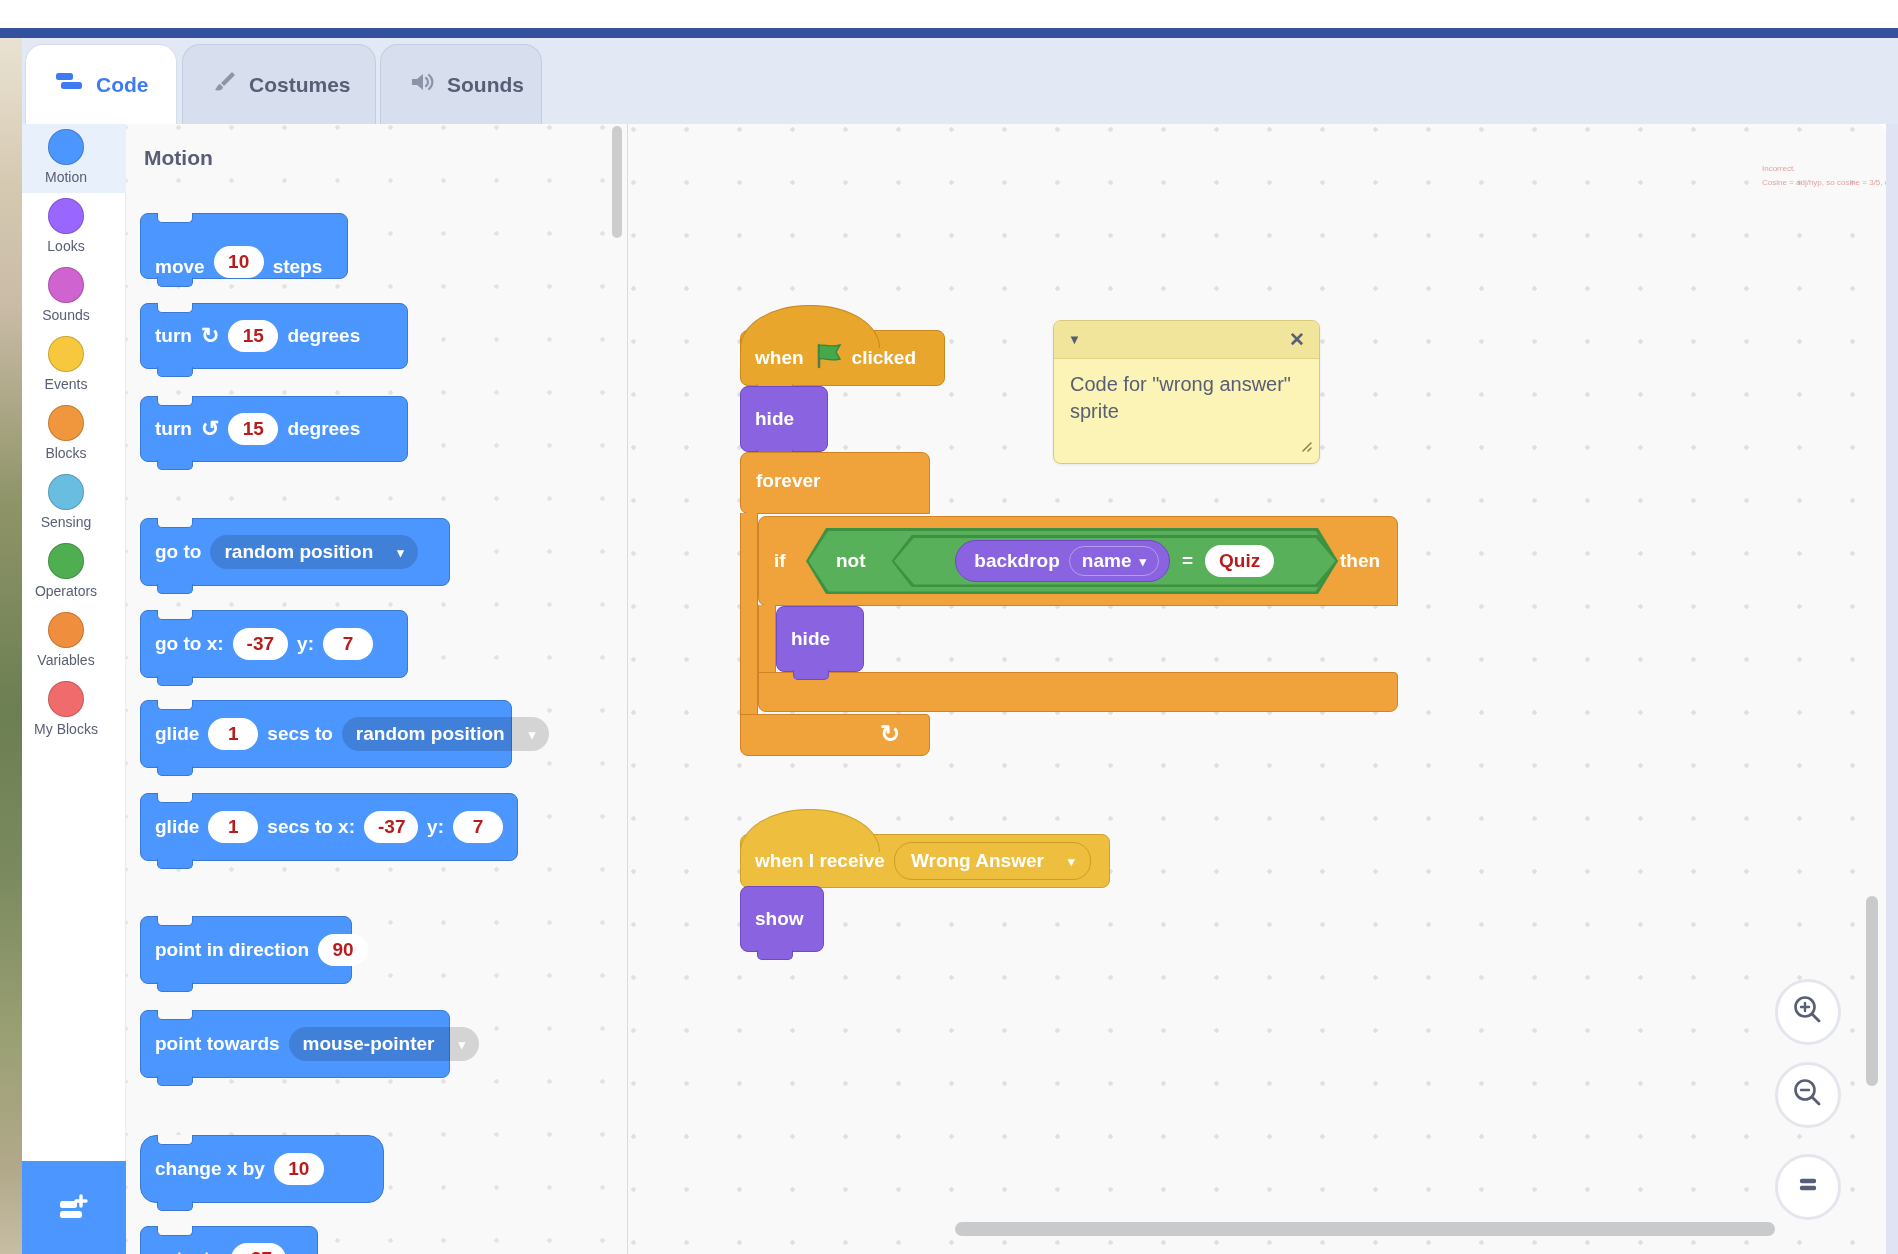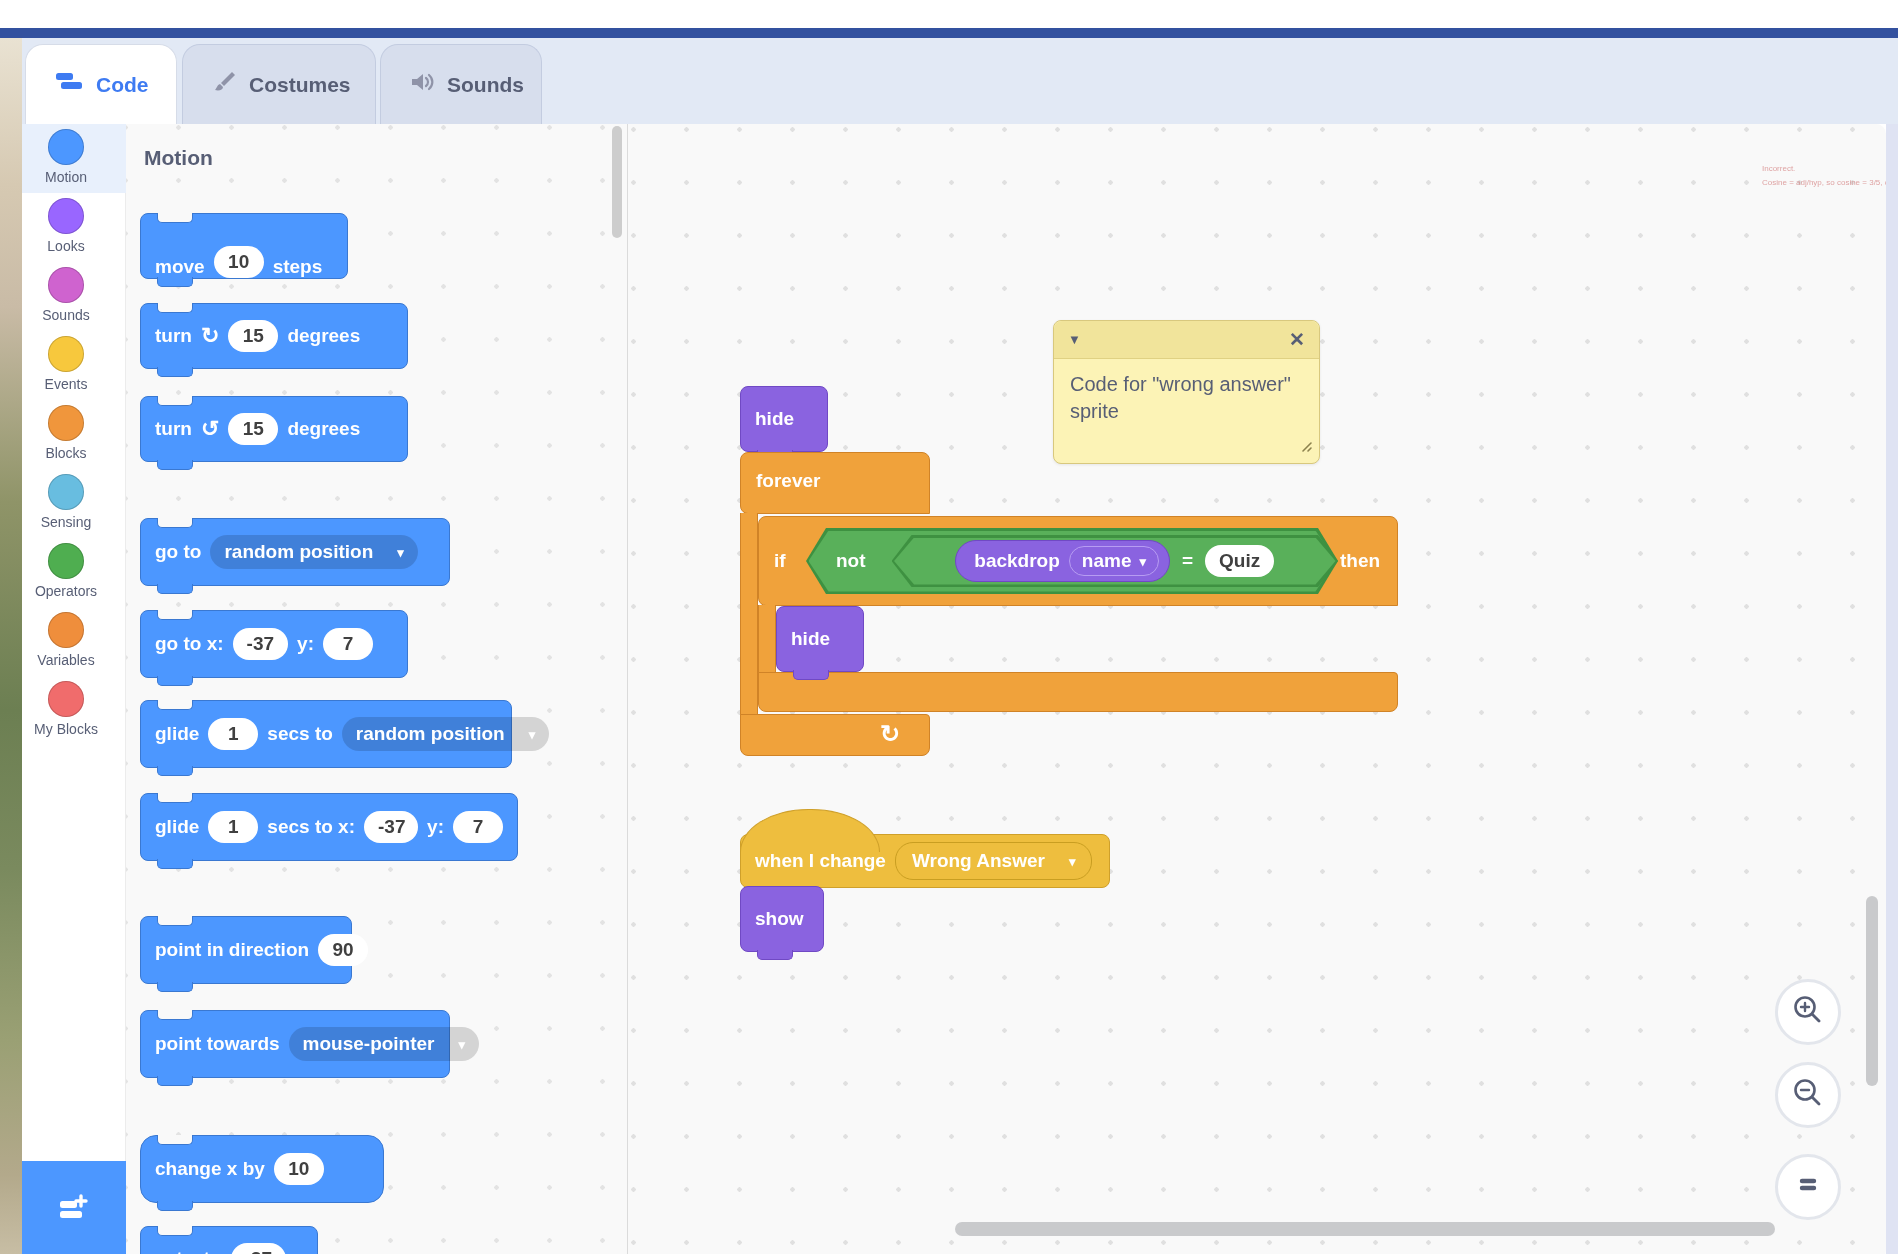--- a/index.html
+++ b/index.html
@@ -36,21 +36,21 @@
   
   .sblock{position:absolute;display:flex;align-items:center;gap:9px;padding:0 14px;box-sizing:border-box;
     background:var(--f);border:1px solid var(--s);border-radius:8px;color:#fff;font-weight:700;font-size:19px;white-space:nowrap;cursor:grab;}
   .sblock::after{content:"";position:absolute;left:16px;bottom:-9px;width:34px;height:9px;background:var(--f);
     border:1px solid var(--s);border-top:none;border-radius:0 0 5px 5px;}
   .free::before{content:"";position:absolute;left:16px;top:-1px;width:34px;height:9px;background:#F9F9F9;
     border:1px solid var(--s);border-top:none;border-radius:0 0 5px 5px;z-index:1;}
   .hat::before{content:"";position:absolute;top:-26px;left:-1px;width:138px;height:42px;background:var(--f);
     border:1px solid var(--s);border-bottom:none;border-radius:70px 70px 0 0 / 44px 44px 0 0;z-index:0;}
   .sblock>*{position:relative;z-index:2;}
-  .oval{background:#FFFFFF;color:#404040;border-radius:999px;padding:5px 14px;min-width:22px;text-align:center;font-weight:700;font-size:19px;}
+  .oval{background:#FFFFFF;color:#b91c1c;border-radius:999px;padding:5px 14px;min-width:22px;text-align:center;font-weight:700;font-size:19px;}
   .dd{background:rgba(0,0,0,0.15);border-radius:999px;padding:6px 14px;display:flex;align-items:center;gap:24px;cursor:pointer;}
   .caret{font-size:13px;}
   .rot{font-size:22px;font-weight:700;}
   .c-motion{--f:#4C97FF;--s:#3A78D1;}
   .c-looks{--f:#8A63E0;--s:#7049C4;}
   .c-eflag{--f:#E8A62D;--s:#C9891C;}
   .c-erec{--f:#EEBE3E;--s:#CFA02A;}
   .c-ctrl{--f:#F0A23B;--s:#D08327;}
   .cseg{position:absolute;background:var(--f);border:1px solid var(--s);box-sizing:border-box;}
   .cseg.spine{border-width:0 1px;}
@@ -253,20 +253,30 @@
       </div>
     </div>
 
     <div class="canvas">
 
       <div class="watermark" style="left:1134px;top:38px;">
         <div>Incorrect.</div>
         <div>Cosine = adj/hyp, so cosine = 3/5, or 0.6</div>
       </div>
 
+      <div class="sblock hat c-eflag" style="left:112px;top:206px;width:205px;height:56px;">
+        <span>when</span>
+        <span>
+          <svg width="30" height="28" viewBox="0 0 30 28">
+              <path d="M6 3 v22" stroke="#5B7A46" stroke-width="2.6" stroke-linecap="round"></path>
+              <path d="M6 4 C11 1,15 6,27 3 L23 10 L27 17 C15 20,11 15,6 17 Z" fill="#45A84A" stroke="#398540" stroke-width="1.4"></path>
+            </svg>
+        </span>
+        <span>clicked</span>
+      </div>
 
       <div class="sblock c-looks" style="left:112px;top:262px;width:88px;height:66px;">
         <span>hide</span>
       </div>
 
       <div class="cseg c-ctrl" style="left:112px;top:328px;width:190px;height:62px;border-radius:8px 8px 0 8px;"></div>
       <span class="cseg-label" style="left:128px;top:346px;">forever</span>
       <div class="cseg spine c-ctrl" style="left:112px;top:389px;width:18px;height:202px;"></div>
       <div class="cseg c-ctrl" style="left:112px;top:590px;width:190px;height:42px;border-radius:0 4px 8px 8px;"></div>
       <span class="looparrow" style="left:252px;top:596px;">↻</span>
@@ -311,21 +321,21 @@
         </div>
         <div class="comment-body">Code for "wrong answer" sprite</div>
         <span class="resize">
           <svg width="14" height="14" viewBox="0 0 14 14">
               <path d="M12 4 L4 12 M12 9 L9 12" stroke="#8C824E" stroke-width="1.6" stroke-linecap="round"></path>
             </svg>
         </span>
       </div>
 
       <div class="sblock hat c-erec" style="left:112px;top:710px;width:370px;height:54px;">
-        <span>when I change</span>
+        <span>when I receive</span>
         <span class="dd" style="background:transparent;border:1px solid #C99E21;border-radius:18px;padding:7px 16px;">
           <span>Wrong Answer</span>
           <span class="caret">▾</span>
         </span>
       </div>
 
       <div class="sblock c-looks" style="left:112px;top:762px;width:84px;height:66px;">
         <span>show</span>
       </div>
 

